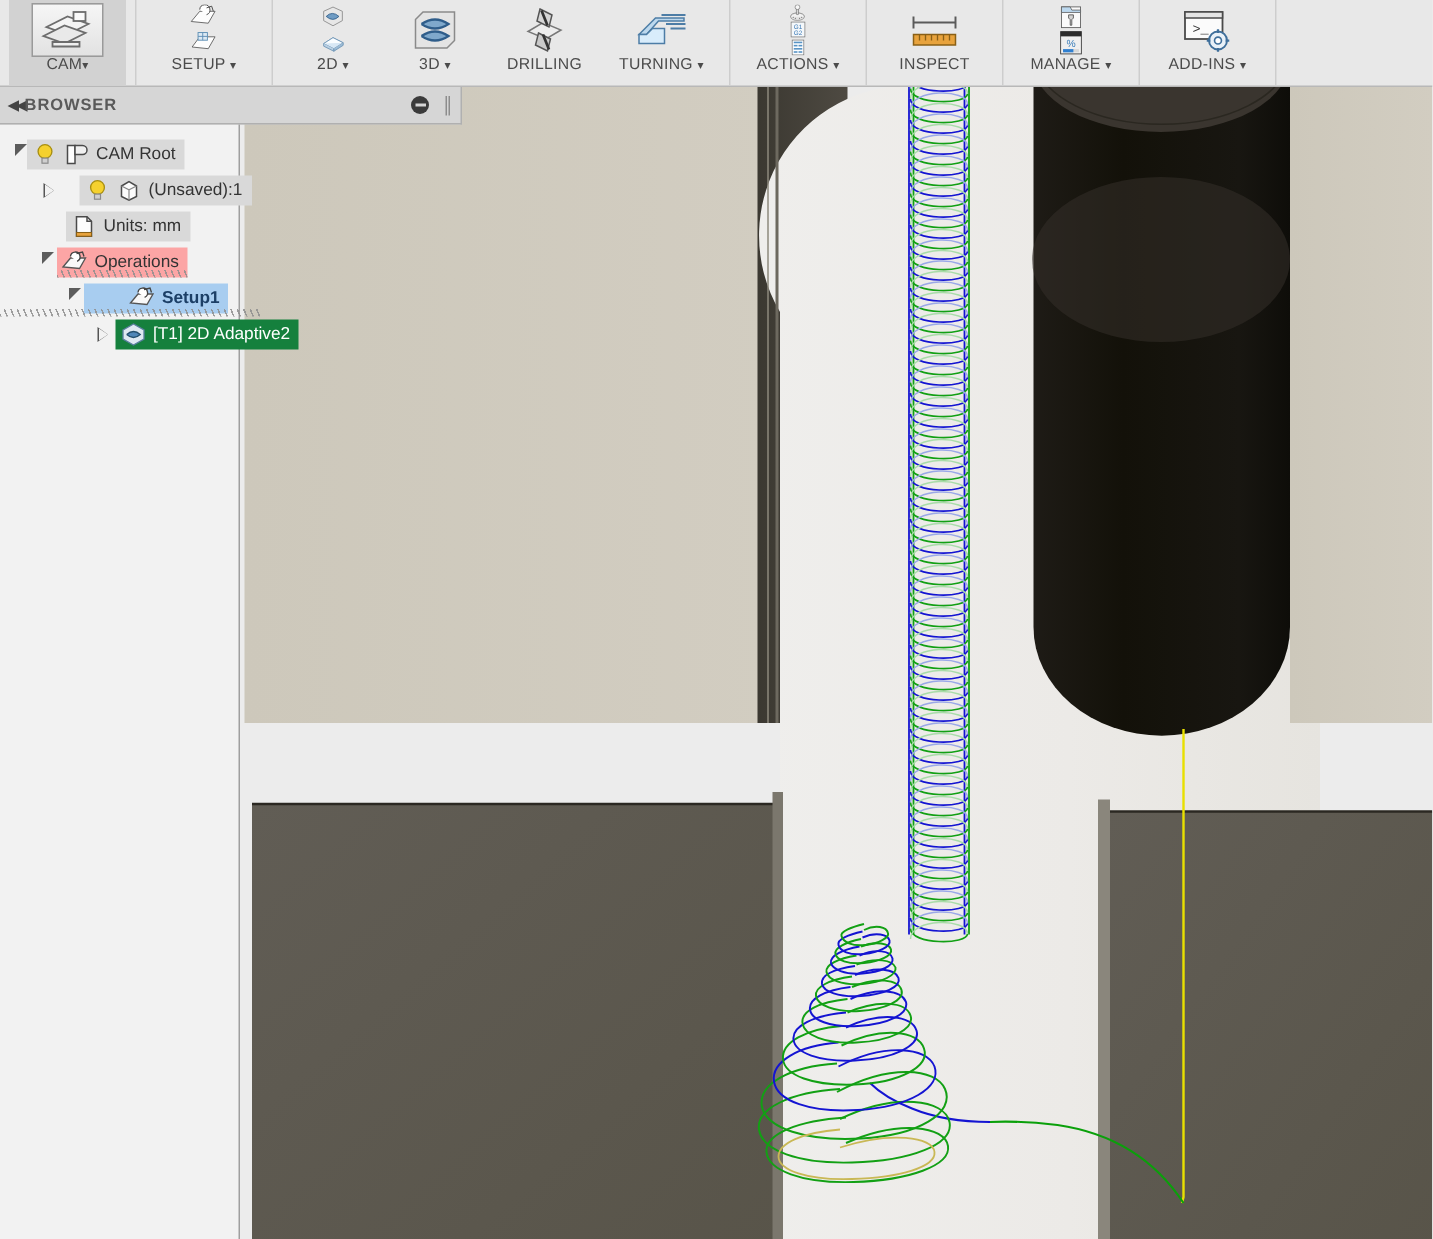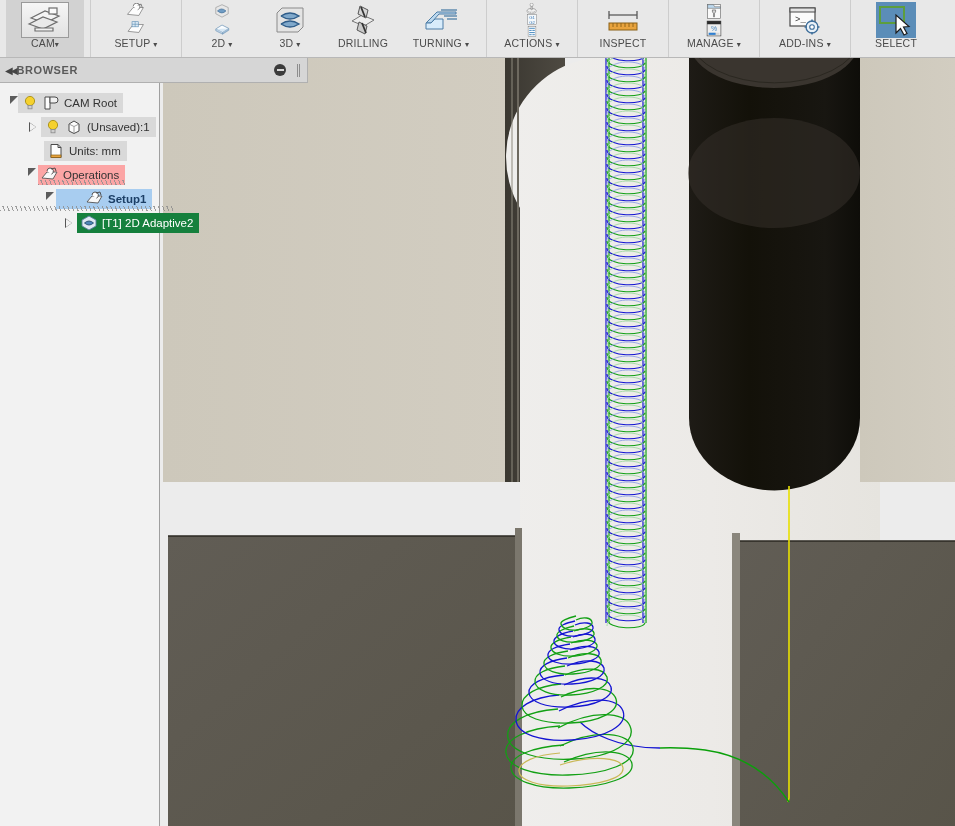--- a/index.html
+++ b/index.html
@@ -343,33 +343,20 @@
                 <line x1="25" y1="28" x2="25" y2="30.5"></line>
               <line x1="17.5" y1="23" x2="20" y2="23"></line>
                 <line x1="30" y1="23" x2="32.5" y2="23"></line>
             </g>
           </svg>
         </div>
         <div class="rb-lbl"><span>ADD-INS</span> <span class="caret">▾</span></div>
       </div>
     </div>
 
-    <div class="rb-group noline">
-      <div class="rb-btn wide">
-        <div class="rb-ico">
-          <div class="sel-plate">
-            <svg width="40" height="36" viewBox="0 0 40 36">
-              <rect x="4" y="5" width="24" height="16" fill="none" stroke="#5d9e3d" stroke-width="2"></rect>
-              <path d="M20 13 L20 31 L24.5 26.5 L28 33 L31 31.5 L27.5 25 L33 24.5 Z" fill="#ffffff" stroke="#1c1c1c" stroke-width="1.2"></path>
-            </svg>
-          </div>
-        </div>
-        <div class="rb-lbl"><span>SELECT</span></div>
-      </div>
-    </div>
   </div>
 
   <div id="viewport">
     <svg id="vp-svg" width="795" height="768" viewBox="0 0 795 768">
       <defs>
         <linearGradient id="wallGrad" x1="0" y1="0" x2="1" y2="0">
           <stop offset="0" stop-color="#cdc8bb"></stop>
             <stop offset="1" stop-color="#d2cdc1"></stop>
         </linearGradient>
         <linearGradient id="partGrad" x1="0" y1="0" x2="1" y2="0">
@@ -663,21 +650,21 @@
           <span class="ticon">
             <svg width="16" height="16" viewBox="0 0 16 16">
                 <path d="M2 2 h5 v12 h-5 z" fill="#fdfdfd" stroke="#4a4a4a" stroke-width="1"></path>
                 <path d="M7 2 h5 a3 3 0 0 1 0 6 h-5 z" fill="#f0f0f0" stroke="#4a4a4a" stroke-width="1"></path>
               </svg>
           </span>
           <span class="tlabel">CAM Root</span>
         </span>
       </div>
 
-      <div class="trow" style="padding-left:26px;">
+      <div class="trow" style="padding-left:26px;gap:12px;">
         <span class="arrow-closed"></span>
         <span class="tw plainbg" style="margin-left:4px;">
           <span class="ticon">
             <svg class="bulb" viewBox="0 0 16 16">
                 <circle cx="8" cy="6" r="4.6" fill="#f5d12e" stroke="#a88f12" stroke-width=".9"></circle>
                 <rect x="6" y="10.4" width="4" height="3.4" fill="#cfcfcf" stroke="#8a8a8a" stroke-width=".8"></rect>
               </svg>
           </span>
           <span class="ticon">
             <svg width="16" height="16" viewBox="0 0 16 16">

